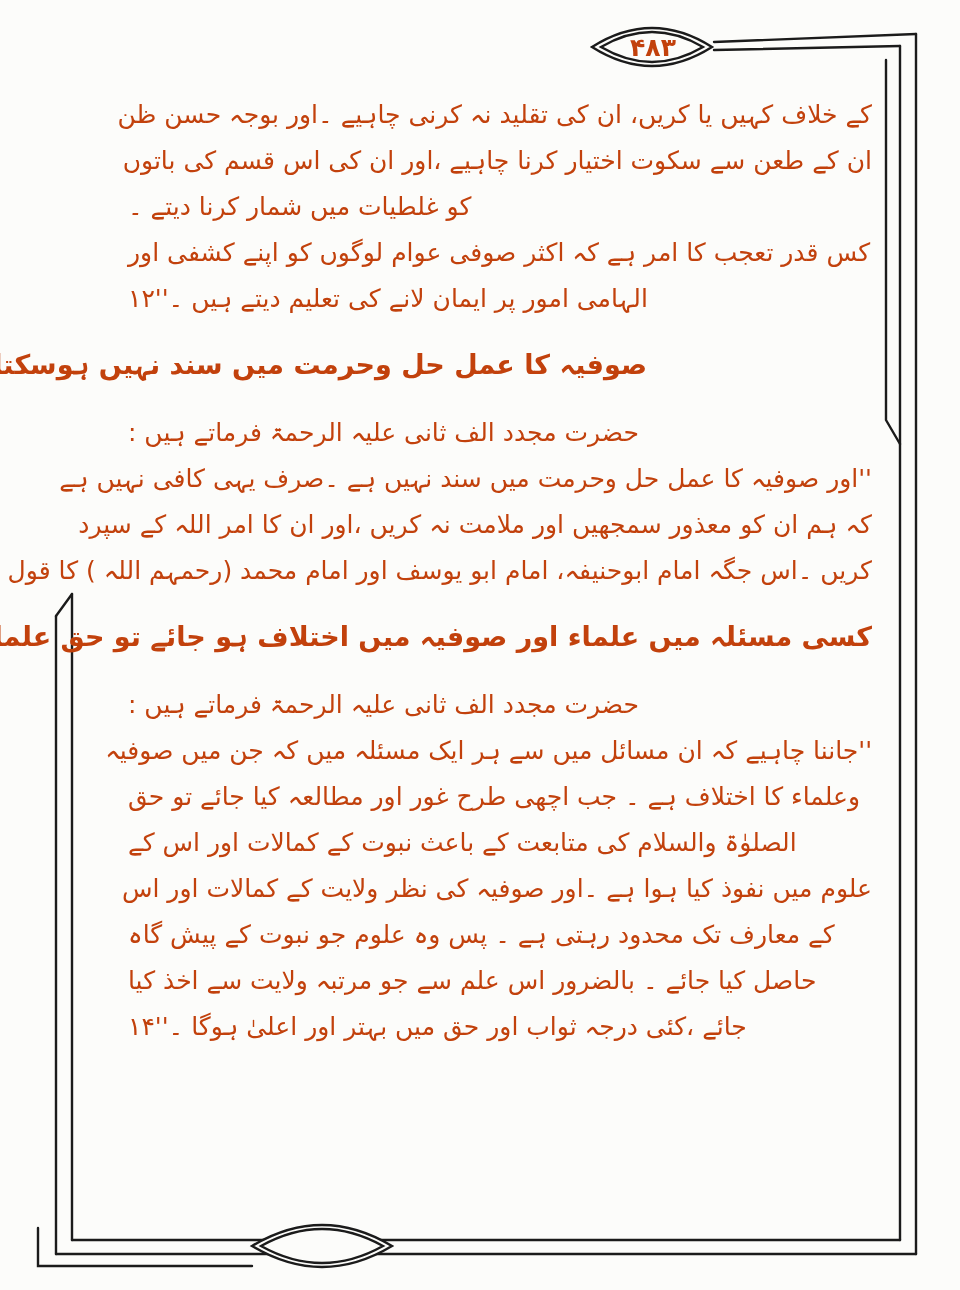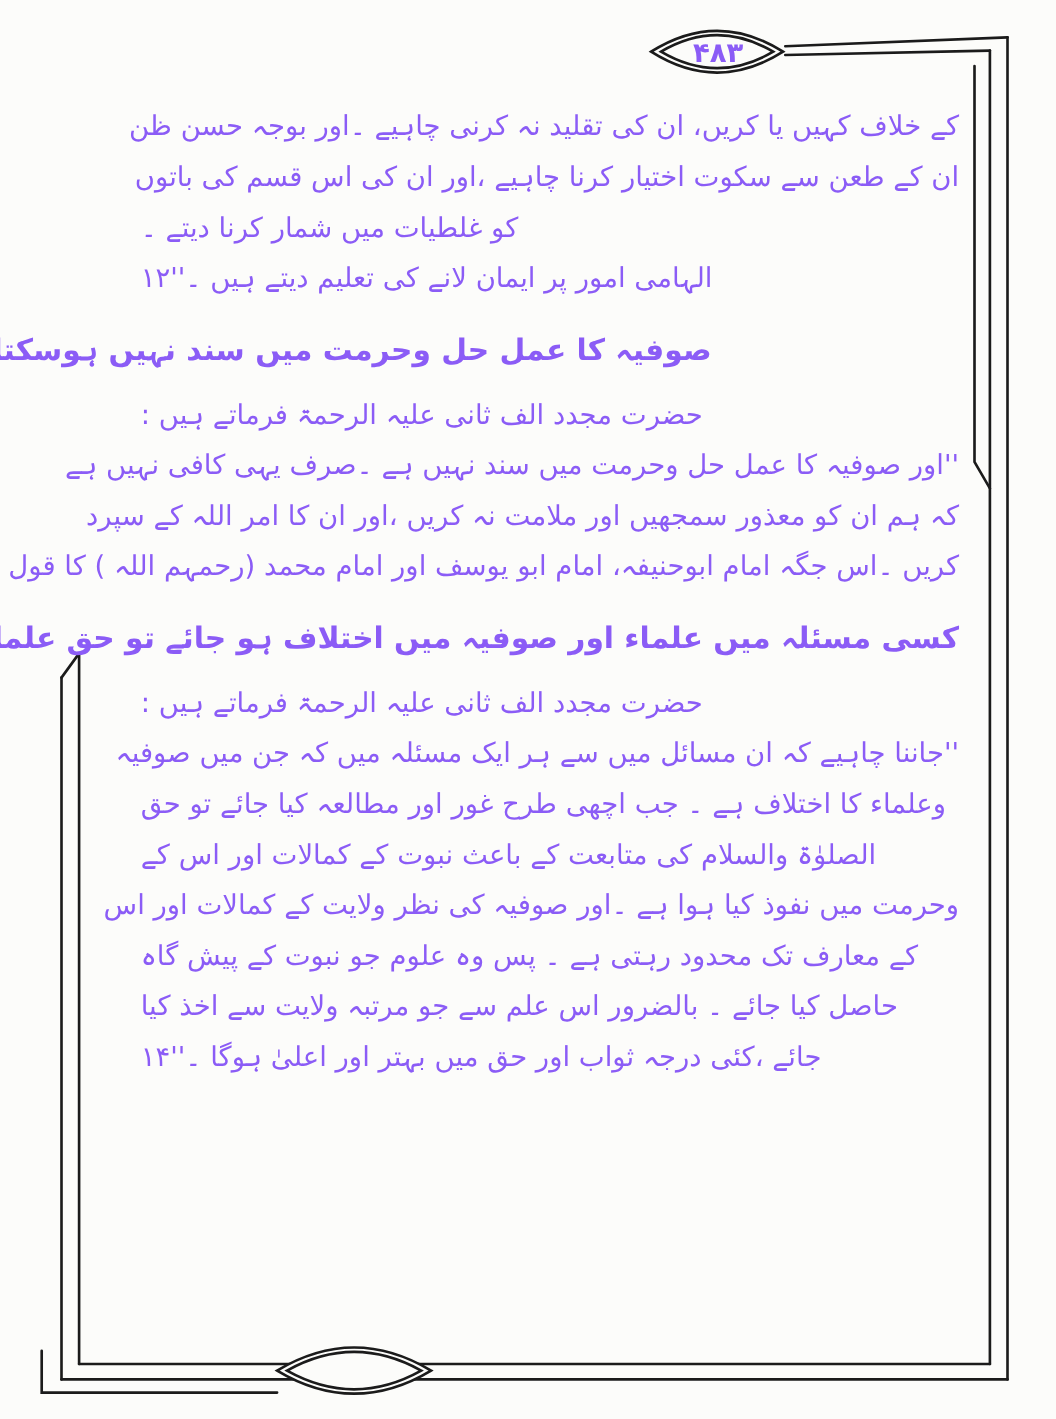--- a/index.html
+++ b/index.html
@@ -2,21 +2,21 @@
 <html lang="ur" dir="rtl"><head>
 <meta charset="utf-8">
 <style>
   * { box-sizing: border-box; margin: 0; padding: 0; }
   html, body { background: #ffffff; }
   .page {
     position: relative;
     width: 960px;
     height: 1290px;
     background: #fcfcfa;
-    color: #8b5cf6;
+    color: #c2410c;
     font-family: "DejaVu Sans", "DejaVu Serif", sans-serif;
     overflow: hidden;
     direction: rtl;
   }
   .frame {
     position: absolute;
     top: 0; left: 0;
     width: 960px; height: 1290px;
     pointer-events: none;
   }
@@ -46,21 +46,21 @@
   }
   .hd {
     font-weight: bold;
     font-size: 27px;
     line-height: 50px;
     margin-top: 18px;
     white-space: nowrap;
   }
   .hd-indent { margin-right: 225px; }
   .attr {
-    margin-top: 10px;
+    margin-top: 20px;
     font-size: 25px;
     line-height: 46px;
     white-space: nowrap;
   }
 </style>
 </head>
 <body>
 
 <div class="page">
 
@@ -96,34 +96,35 @@
   <div class="pg-num pg-bottom">
     <span>۴۹۶۳</span>
   </div>
 
   <div class="text">
 
     <div class="ln">کے خلاف کہیں یا کریں، ان کی تقلید نہ کرنی چاہیے ۔اور بوجہ حسن ظن</div>
     <div class="ln">ان کے طعن سے سکوت اختیار کرنا چاہیے ،اور ان کی اس قسم کی باتوں</div>
     <div class="ln">کو غلطیات میں شمار کرنا دیتے ۔</div>
 
+    <div class="ln">کس قدر تعجب کا امر ہے کہ اکثر صوفی عوام لوگوں کو اپنے کشفی اور</div>
     <div class="ln">الہامی امور پر ایمان لانے کی تعلیم دیتے ہیں ۔''۱۲</div>
 
     <div class="hd hd-indent">صوفیہ کا عمل حل وحرمت میں سند نہیں ہوسکتا:</div>
     <div class="attr">حضرت مجدد الف ثانی علیہ الرحمۃ فرماتے ہیں :</div>
 
     <div class="ln">''اور صوفیہ کا عمل حل وحرمت میں سند نہیں ہے ۔صرف یہی کافی نہیں ہے</div>
     <div class="ln">کہ ہم ان کو معذور سمجھیں اور ملامت نہ کریں ،اور ان کا امر اللہ کے سپرد</div>
     <div class="ln">کریں ۔اس جگہ امام ابوحنیفہ، امام ابو یوسف اور امام محمد (رحمہم اللہ ) کا قول</div>
 
     <div class="hd">کسی مسئلہ میں علماء اور صوفیہ میں اختلاف ہو جائے تو حق علماء کی جانب ہوگا:</div>
     <div class="attr">حضرت مجدد الف ثانی علیہ الرحمۃ فرماتے ہیں :</div>
 
     <div class="ln">''جاننا چاہیے کہ ان مسائل میں سے ہر ایک مسئلہ میں کہ جن میں صوفیہ</div>
     <div class="ln">وعلماء کا اختلاف ہے ۔ جب اچھی طرح غور اور مطالعہ کیا جائے تو حق</div>
     <div class="ln">الصلوٰۃ والسلام کی متابعت کے باعث نبوت کے کمالات اور اس کے</div>
-    <div class="ln">وحرمت میں نفوذ کیا ہوا ہے ۔اور صوفیہ کی نظر ولایت کے کمالات اور اس</div>
+    <div class="ln">علوم میں نفوذ کیا ہوا ہے ۔اور صوفیہ کی نظر ولایت کے کمالات اور اس</div>
     <div class="ln">کے معارف تک محدود رہتی ہے ۔ پس وہ علوم جو نبوت کے پیش گاہ</div>
     <div class="ln">حاصل کیا جائے ۔ بالضرور اس علم سے جو مرتبہ ولایت سے اخذ کیا</div>
     <div class="ln">جائے ،کئی درجہ ثواب اور حق میں بہتر اور اعلیٰ ہوگا ۔''۱۴</div>
 
   </div>
 </div>
 
 </body></html>

